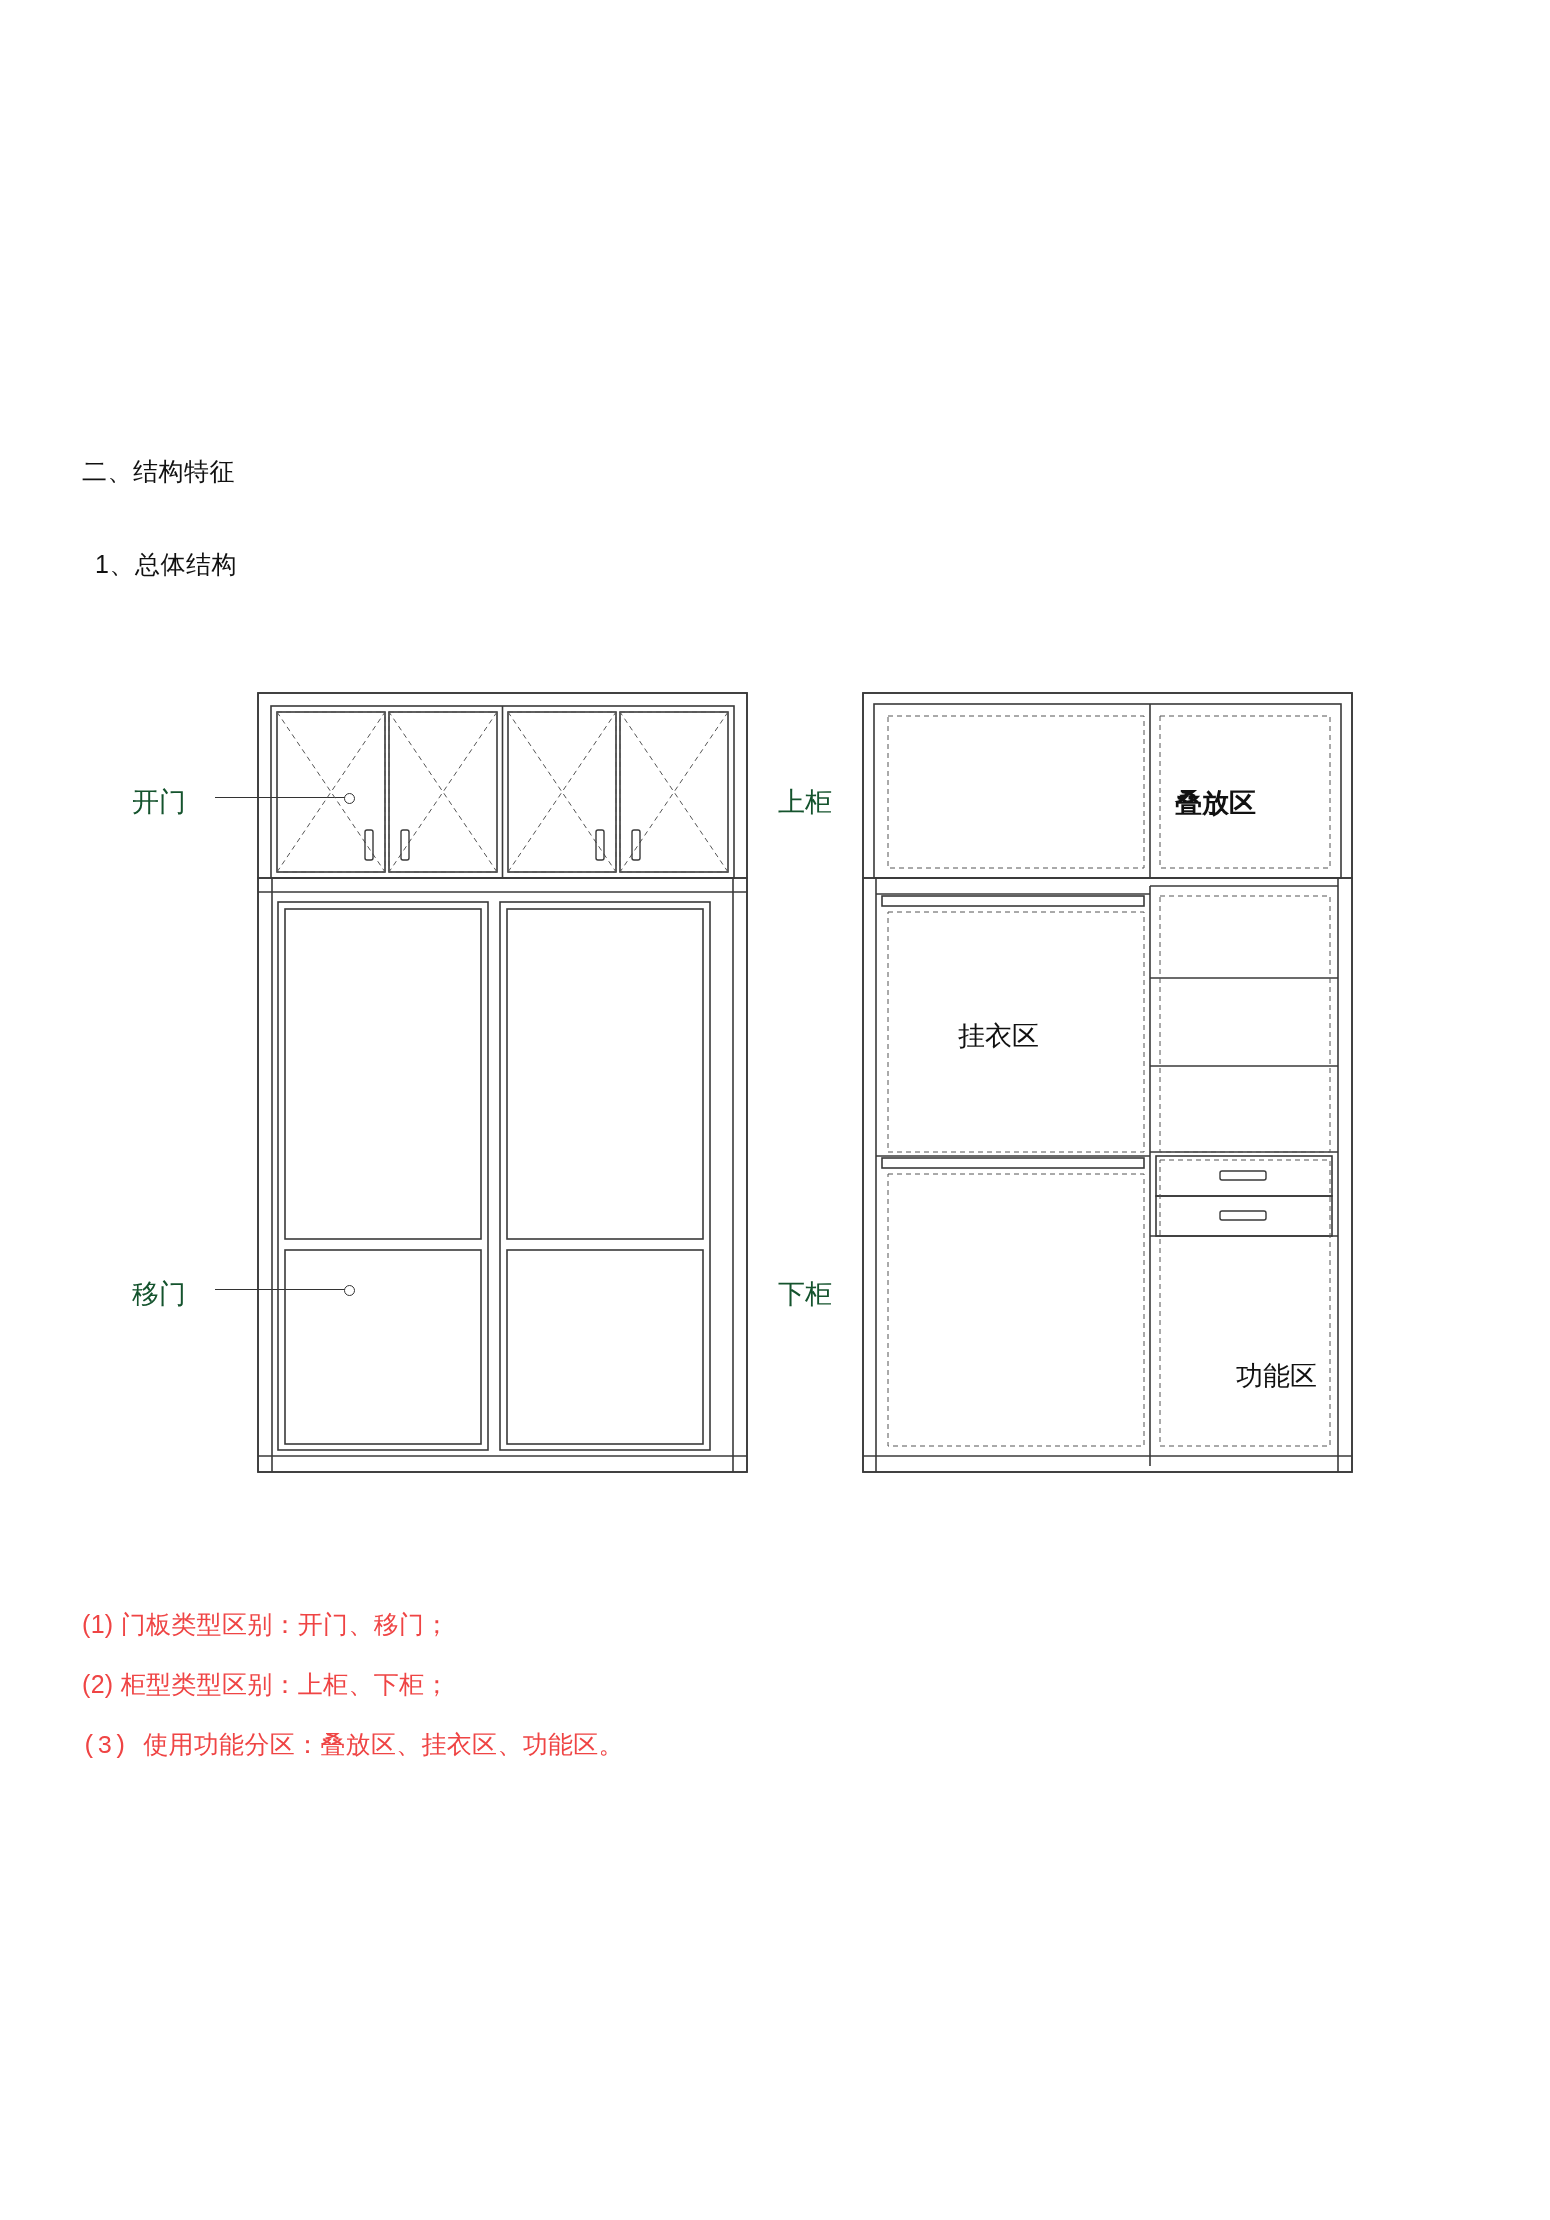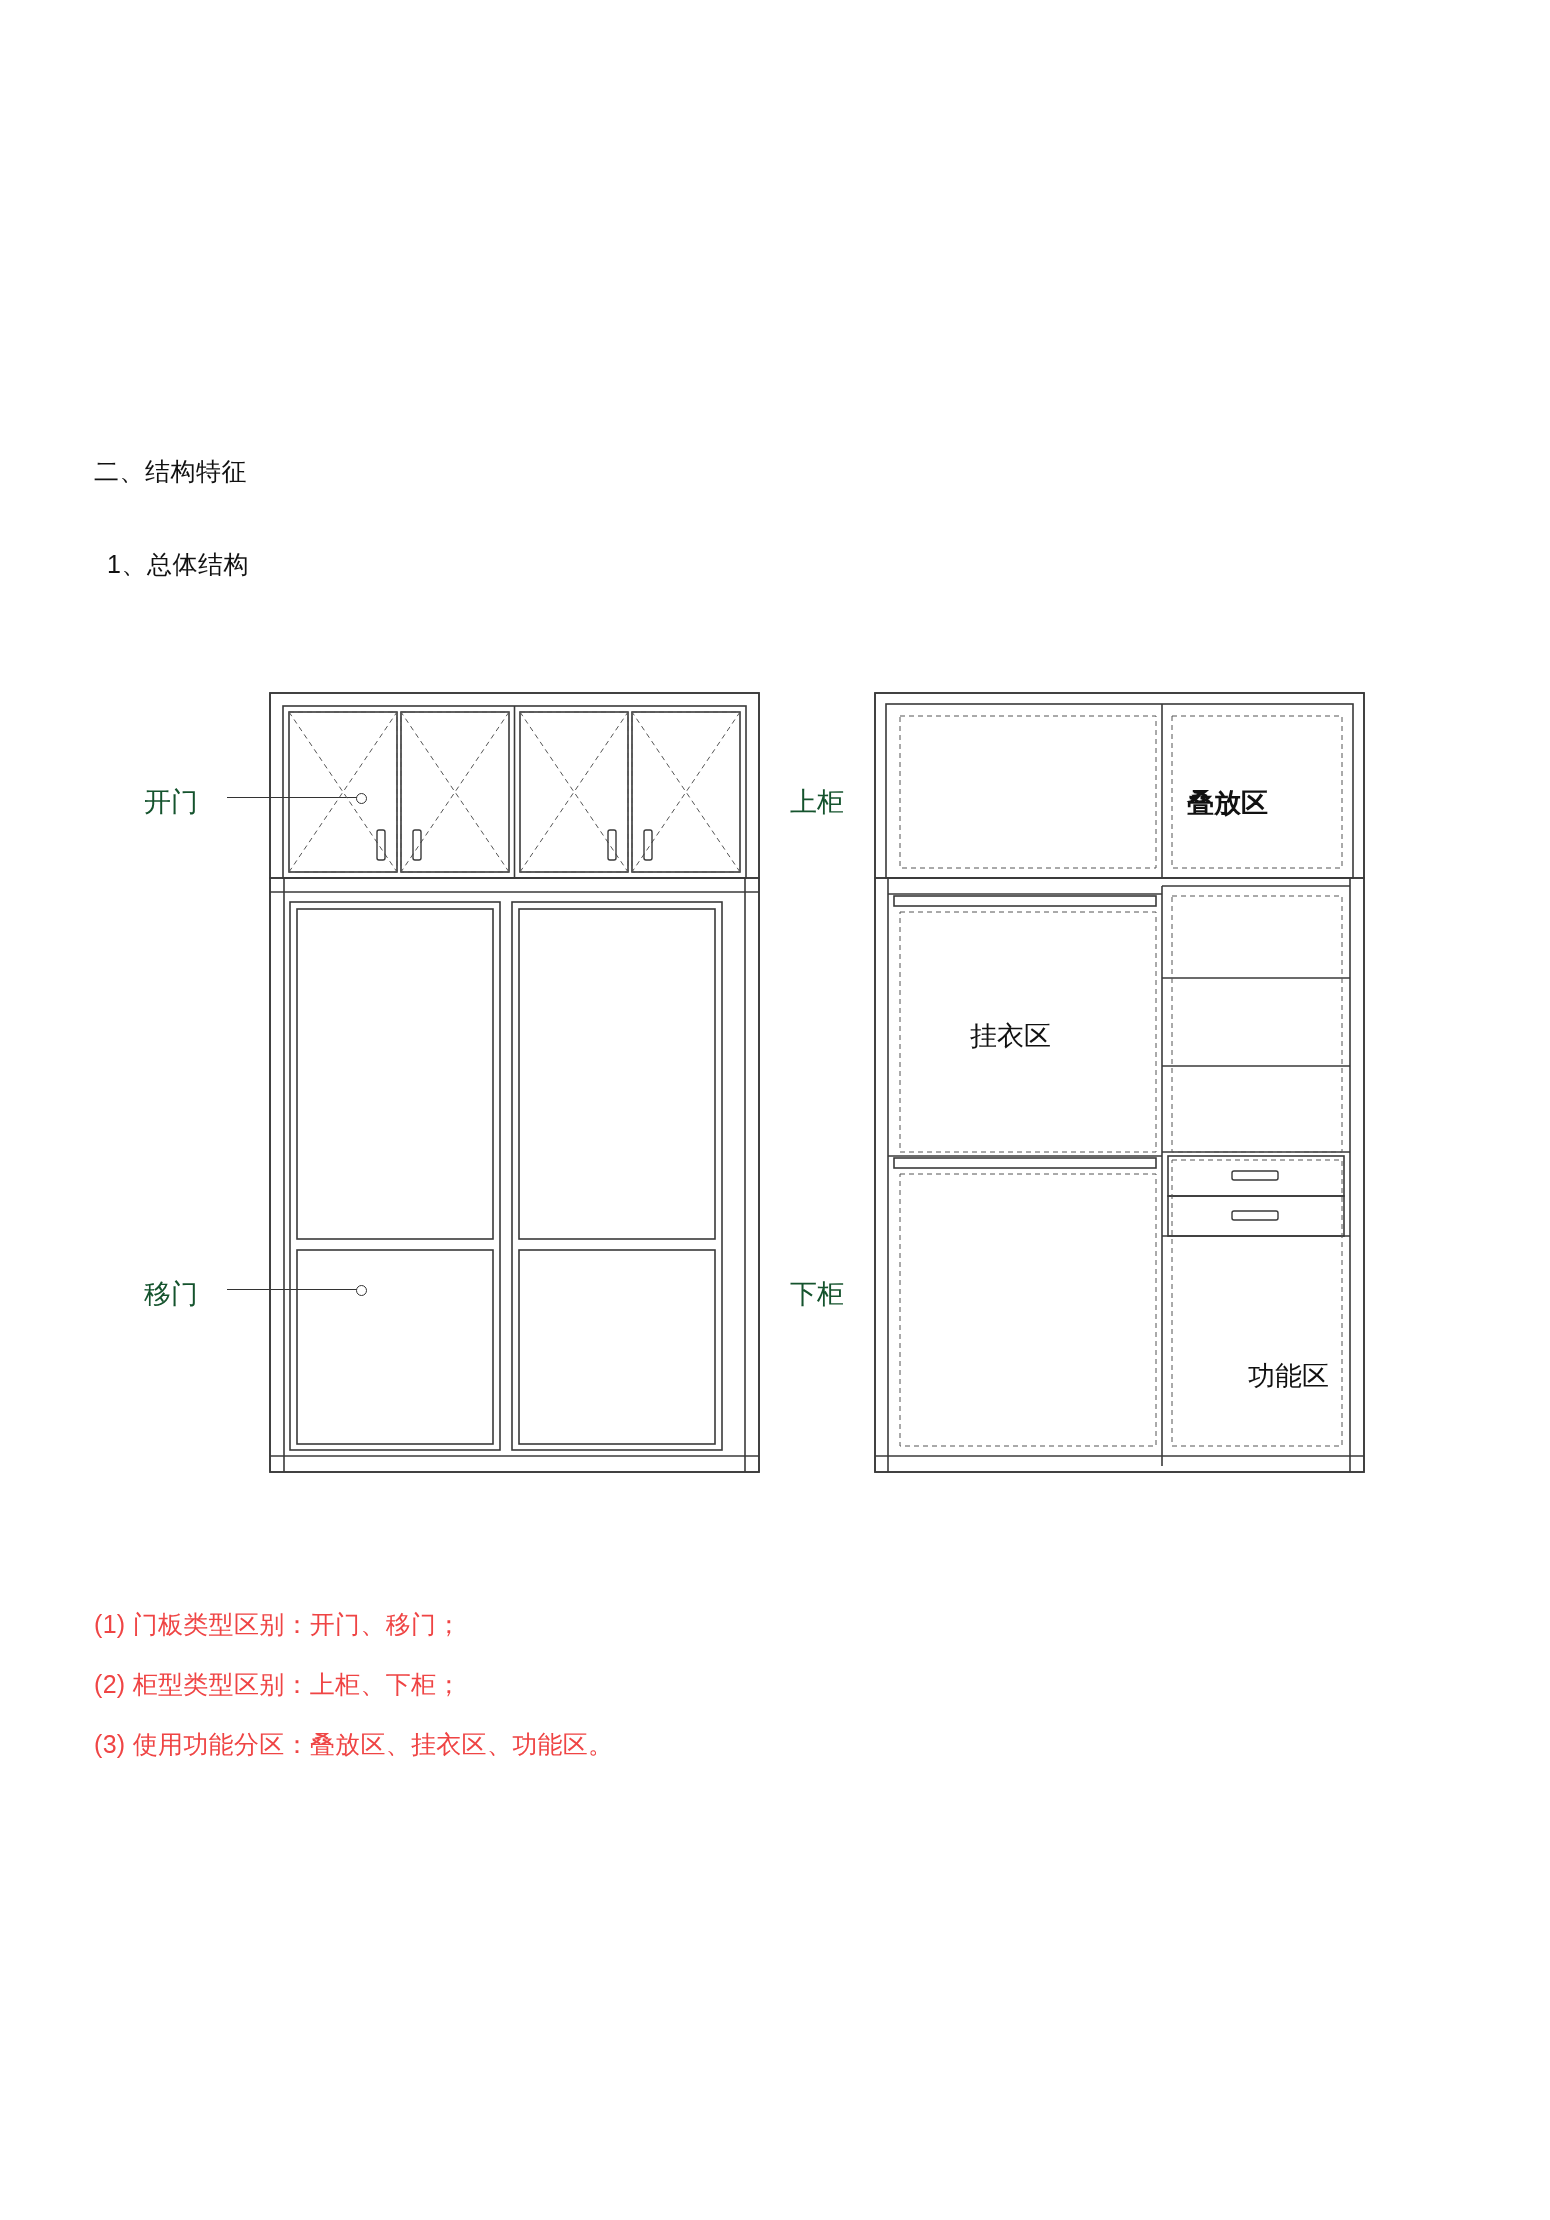--- a/index.html
+++ b/index.html
@@ -10,21 +10,21 @@
   body {
     width: 1550px;
     height: 2220px;
     position: relative;
     font-family: "Liberation Sans", "DejaVu Sans", sans-serif;
     color: #1a1a1a;
     overflow: hidden;
   }
   .page {
     position: absolute;
-    left: 12px; top: 0;
+    left: 0; top: 0;
     width: 1461px;
     height: 2220px;
   }
 
   
   .heading {
     position: absolute;
     font-size: 25px;
     letter-spacing: 0.5px;
     color: #111;
@@ -37,21 +37,21 @@
   .note {
     position: absolute;
     left: 82px;
     font-size: 25px;
     letter-spacing: 0.3px;
     color: #ef4444;
     white-space: nowrap;
   }
   #note-1 { top: 1608px; }
   #note-2 { top: 1668px; }
-  #note-3 { top: 1728px; }
+  #note-3 { top: 1728px; font-family: Liberation Mono, monospace; }
 
   
   .callout-label {
     position: absolute;
     font-size: 27px;
     color: #14532d;
     white-space: nowrap;
   }
   #label-kaimen { left: 132px; top: 784px; }
   #label-yimen  { left: 132px; top: 1276px; }

